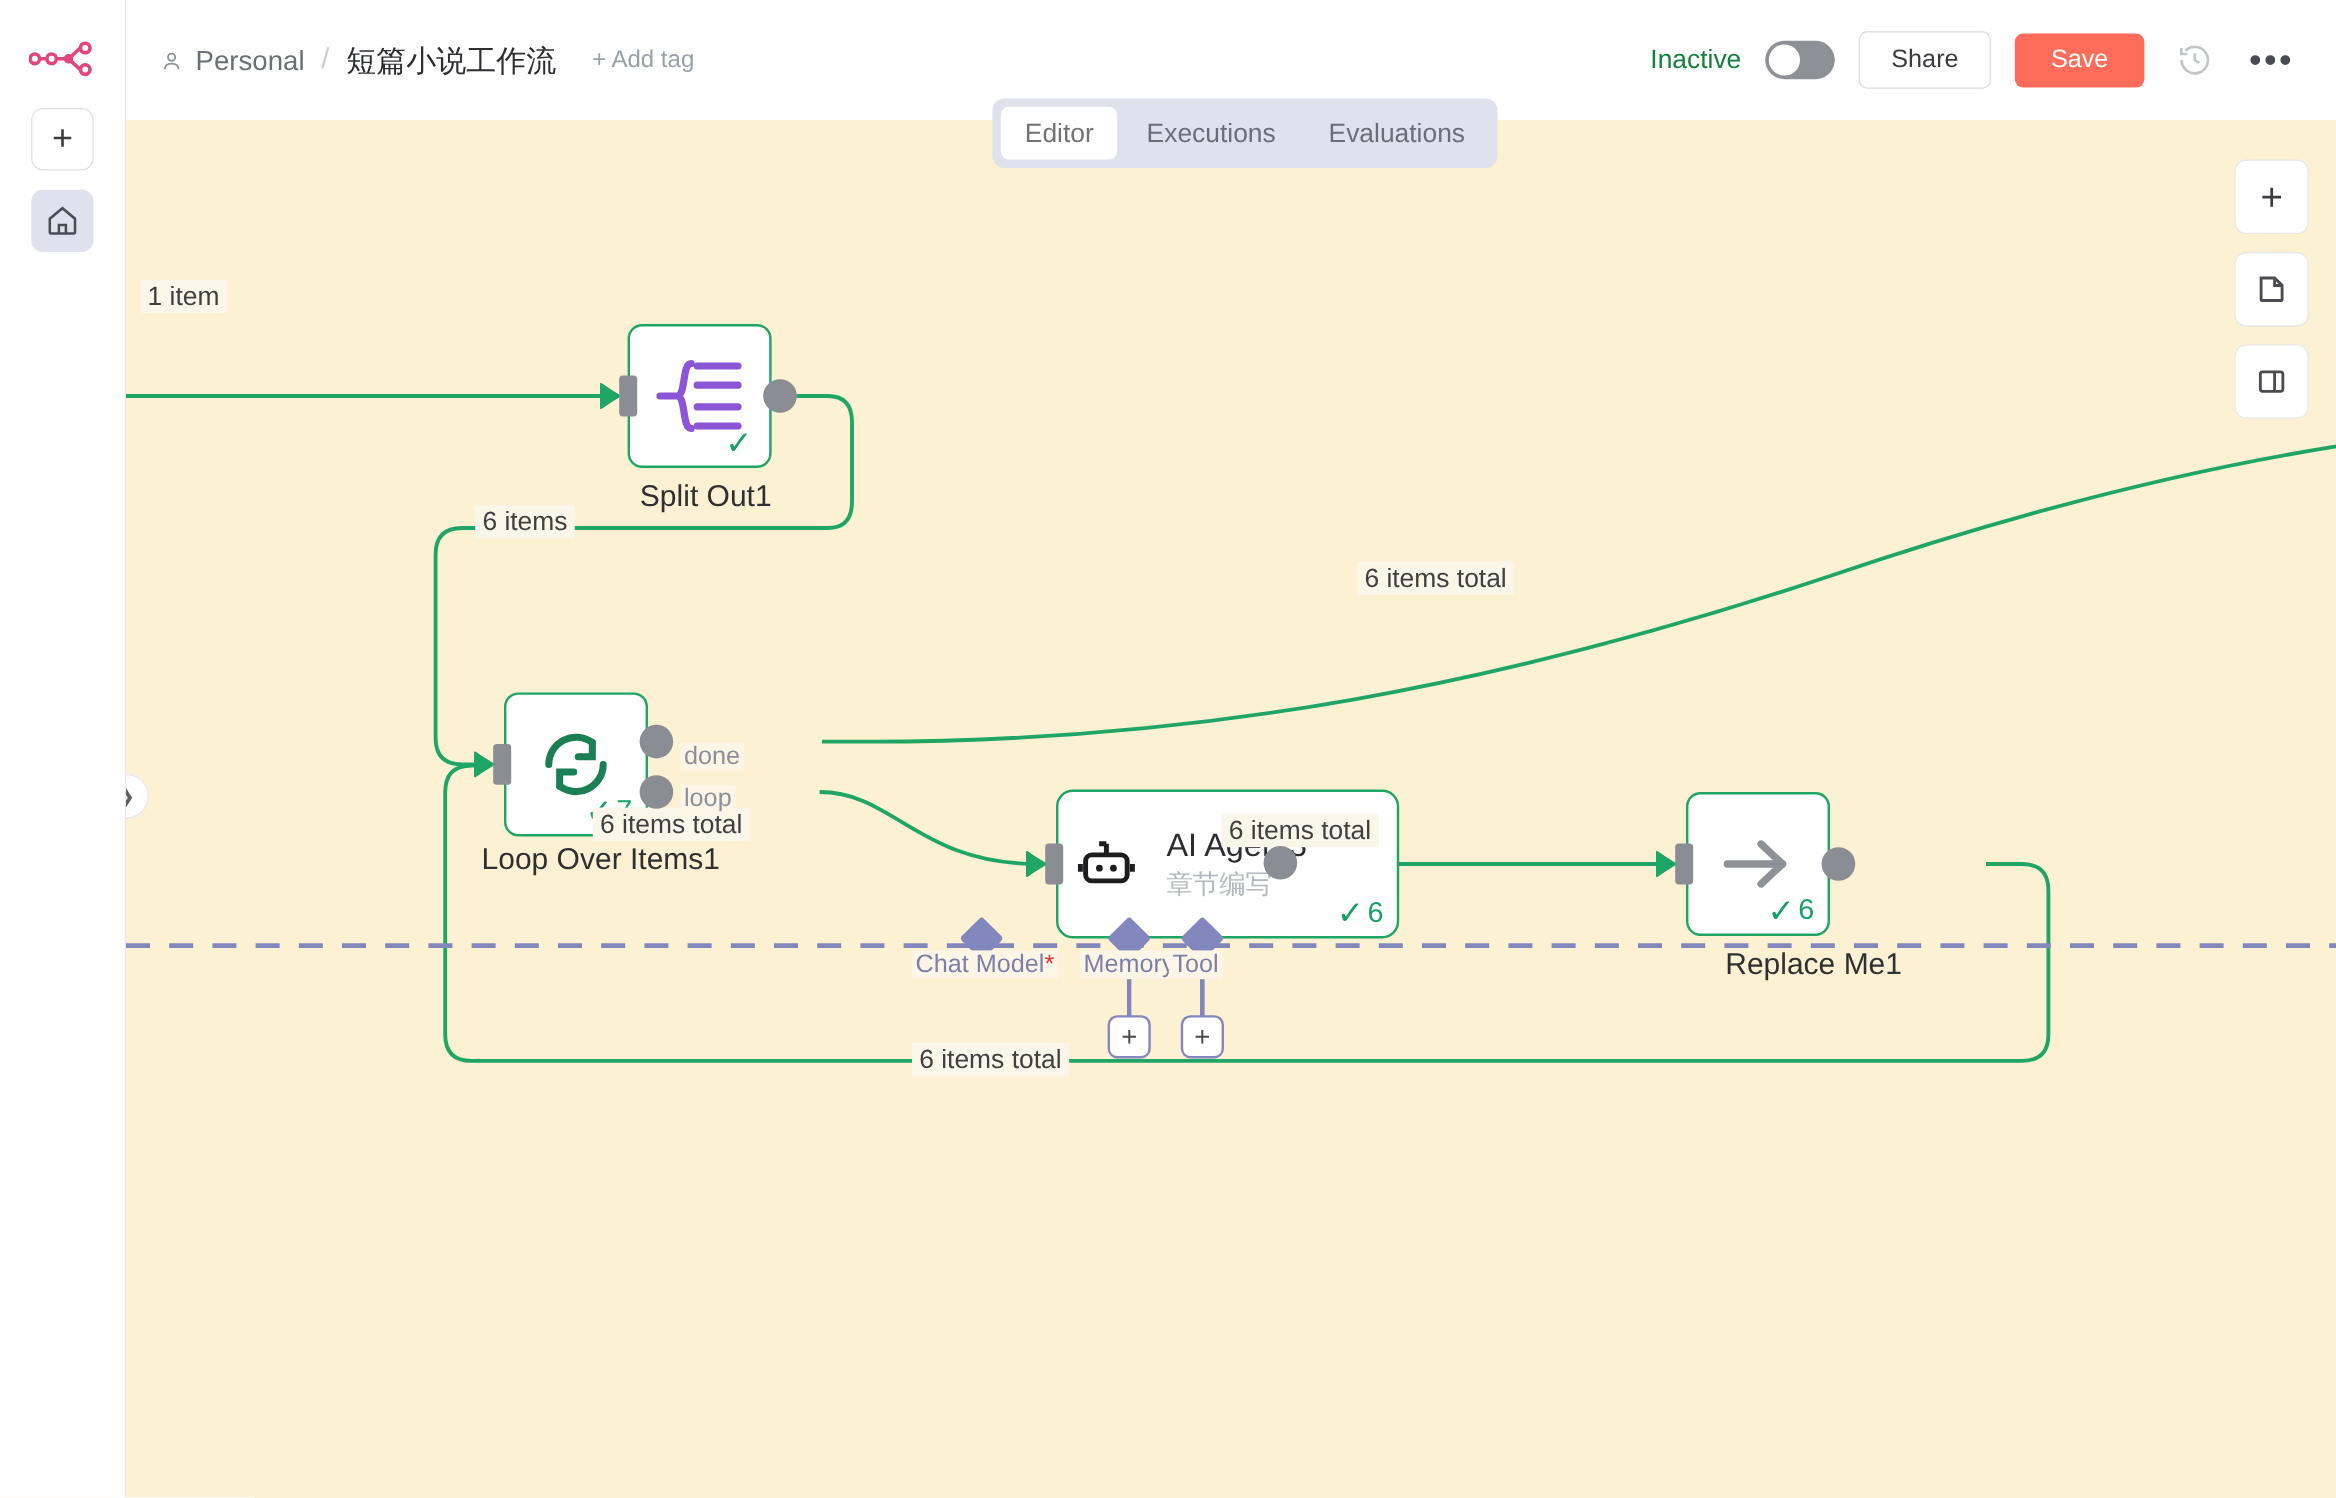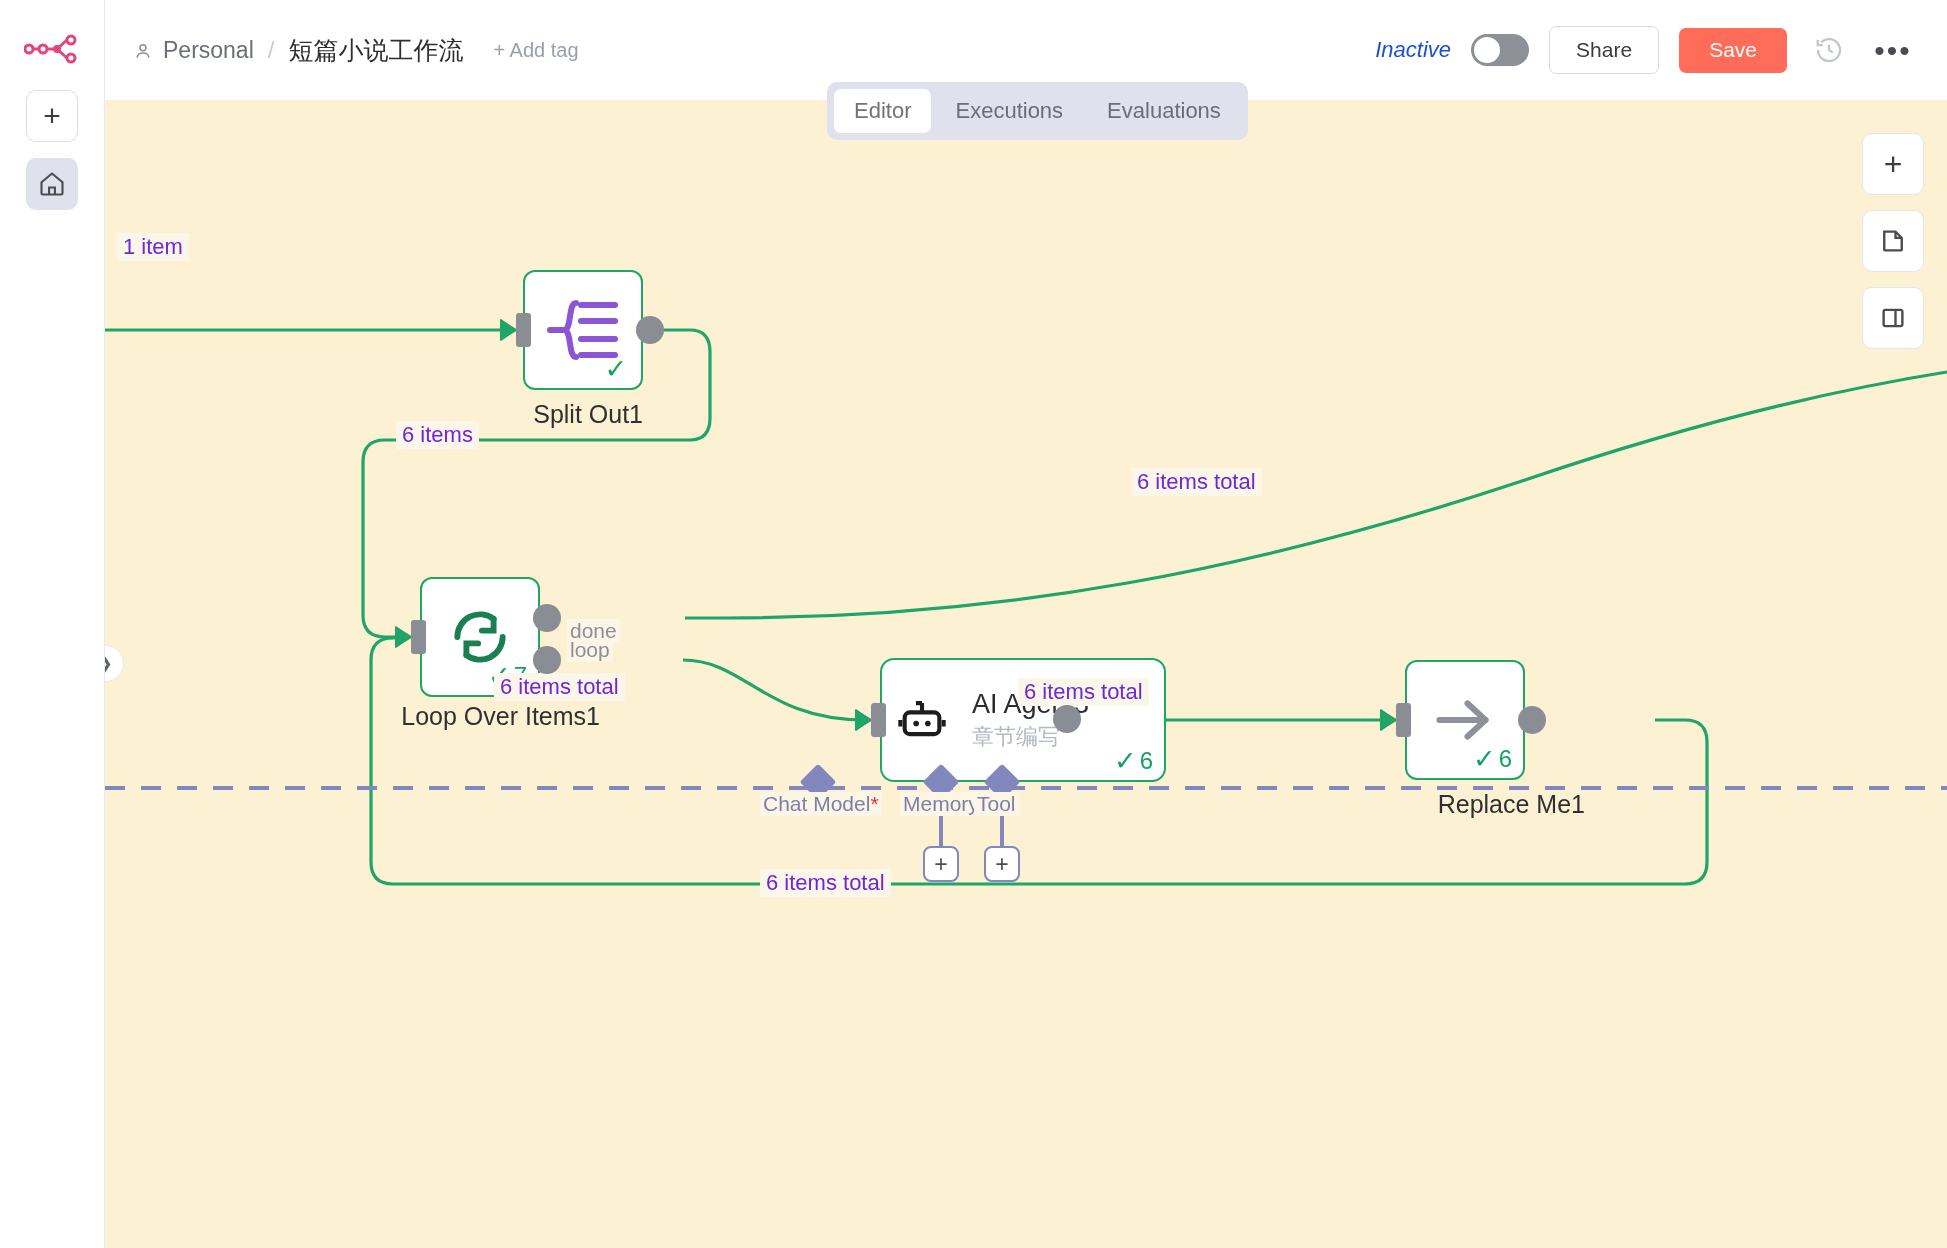--- a/index.html
+++ b/index.html
@@ -41,21 +41,21 @@
     z-index: 25;
   }
   .breadcrumb { display: flex; align-items: center; gap: 10px; font-size: 23px; }
   .bc-person-icon { width: 20px; height: 20px; display:inline-block; }
   .bc-personal { color: #6b6f76; font-size: 23px; }
   .bc-sep { color: #c9ccd4; font-size: 24px; padding: 0 4px; }
   .bc-title { color: #2d2e32; font-size: 25px; }
   .bc-addtag { color: #9aa0ab; font-size: 20px; margin-left: 20px; cursor: pointer; }
 
   .header-right { margin-left: auto; display: flex; align-items: center; gap: 20px; }
-  .inactive-label { color: #1d4ed8; font-size: 22px; font-style: italic; }
+  .inactive-label { color: #15803d; font-size: 22px; }
   .toggle {
     width: 58px; height: 32px; border-radius: 16px; background: #8d9096;
     position: relative; cursor: pointer;
   }
   .toggle .knob {
     position: absolute; left: 3px; top: 3px;
     width: 26px; height: 26px; border-radius: 50%; background: #fff;
   }
   .btn-share {
     height: 48px; padding: 0 26px; border: 1px solid #d9dbe0; border-radius: 7px;
@@ -156,21 +156,21 @@
     position: absolute; width: 28px; height: 28px; border-radius: 50%;
     background: #8a8d94; z-index: 12;
   }
   .port-label {
     position: absolute; z-index: 12; font-size: 21px; color: #8b8f99;
     background: #fdf6e6; padding: 0 3px; white-space: nowrap;
   }
 
   
   .edge-label {
-    position: absolute; z-index: 11; font-size: 22px; color: #6d28d9;
+    position: absolute; z-index: 11; font-size: 22px; color: #404040;
     background: #fbf6ea; padding: 1px 6px; white-space: nowrap;
   }
 
   
   .diamond {
     position: absolute; width: 26px; height: 26px; background: #8287bd;
     transform: rotate(45deg); border-radius: 3px; z-index: 13;
   }
   .sub-label {
     position: absolute; z-index: 13; font-size: 21px; color: #7b80ab;
@@ -329,21 +329,21 @@
         <path d="M6.9 18.8v-4.4h4.4"></path>
       </svg>
       <div class="node-badge">
         <span class="check">✓</span>
         <span>7</span>
       </div>
     </div>
     <div class="out-dot" style="left:428px; top:504px;"></div>
     <div class="port-label" style="left:462px; top:519px;">done</div>
     <div class="out-dot" style="left:428px; top:546px;"></div>
-    <div class="port-label" style="left:462px; top:538px;">loop</div>
+    <div class="port-label" style="left:462px; top:554px;">loop</div>
     <div class="node-label" style="left:255px; top:602px; width:240px;">Loop Over Items1</div>
 
     <div class="in-arrow" style="left:751px; top:609px;"></div>
     <div class="in-port" style="left:766px; top:603px;"></div>
     <div class="node node-wide" style="left:775px; top:558px;">
       <div class="agent-inner">
         <svg width="56" height="52" viewBox="0 0 24 24" fill="none" stroke="#1d1d1f" stroke-width="1.9">
           <rect x="4" y="8.5" width="16" height="10" rx="2.4"></rect>
           <path d="M12 8.5V4.2 M12 4.2H9.2"></path>
           <path d="M2 12v3 M22 12v3"></path>

